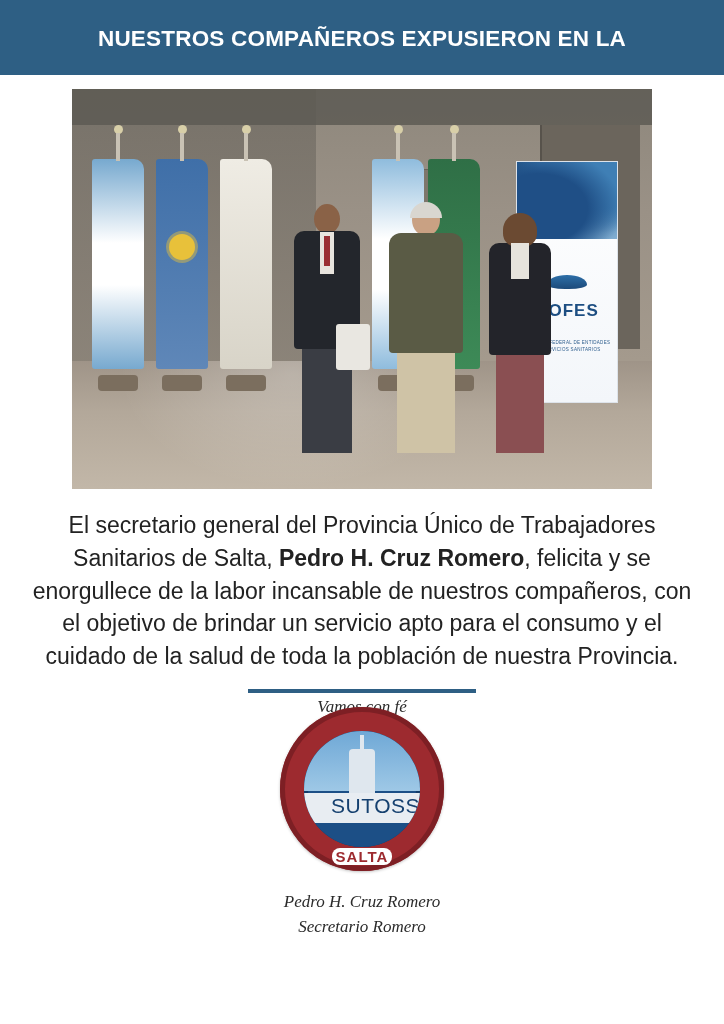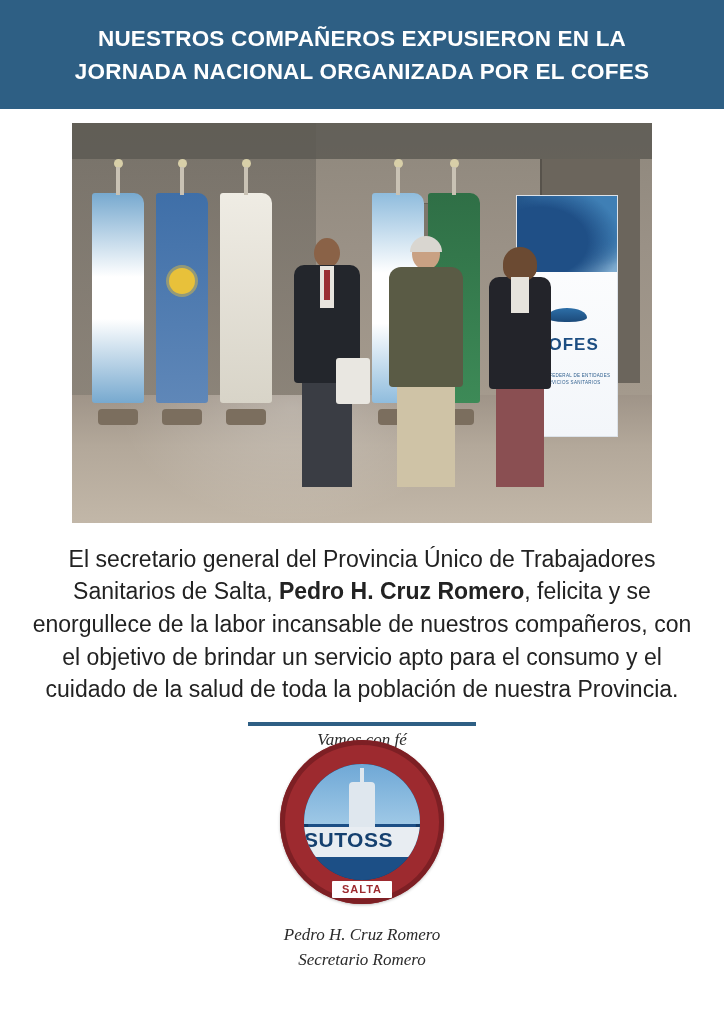--- a/index.html
+++ b/index.html
@@ -266,37 +266,37 @@
   .seal-tower:after {
     content: ""; position: absolute; left: 50%; top: -14px;
     margin-left: -2px; width: 4px; height: 14px; background: #dfe7ee;
   }
   .seal-band {
     position: absolute; left: 0; right: 0; top: 54%; height: 26%;
     background: #e8edf2;
   }
   .seal-word {
     position: absolute; left: 0; right: 0; top: 55%;
-    text-align: left;
-    font-size: 21px; font-weight: bold; color: #15406f;
+    text-align: right;
+    font-size: 21px; font-weight: normal; color: #15406f;
     letter-spacing: .5px;
     font-family: "Liberation Sans", sans-serif;
   }
   .seal-bottom {
     position: absolute; left: 0; right: 0; bottom: 0; height: 20%;
     background: #1c4f86;
   }
   .seal-salta {
     position: absolute;
     left: 50%; bottom: 6px; margin-left: -30px;
     width: 60px; height: 17px;
     background: #ffffff;
-    border-radius: 1px;
+    border-radius: 8px;
     color: #9d2a2f;
-    font-size: 11px;
+    font-size: 15px;
     font-weight: bold;
     letter-spacing: 1px;
     text-align: center;
     line-height: 17px;
   }
   .seal-motto {
     position: absolute;
     left: 0; right: 0; top: -2px;
     text-align: center;
     font-family: "Liberation Serif", serif;
@@ -315,21 +315,20 @@
     margin-top: 2px;
   }
 </style>
 </head>
 <body>
 
 <div class="poster">
 
   <div class="header">
     <div class="header-line">NUESTROS COMPAÑEROS EXPUSIERON EN LA</div>
-    <div class="header-line">JORNADA NACIONAL ORGANIZADA POR EL COFES</div>
   </div>
 
   <div class="photo-wrap">
     <div class="ph-wall"></div>
     <div class="ph-wall-dark"></div>
     <div class="ph-ceiling"></div>
     <div class="ph-panel"></div>
     <div class="ph-door"></div>
     <div class="ph-floor"></div>
     <div class="ph-floor-sheen"></div>

